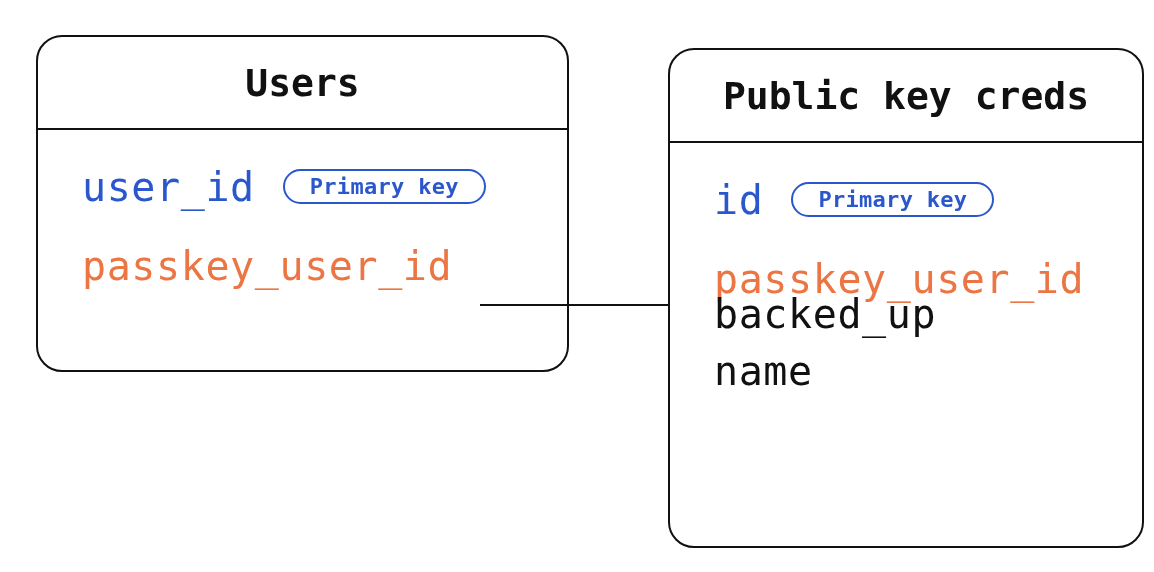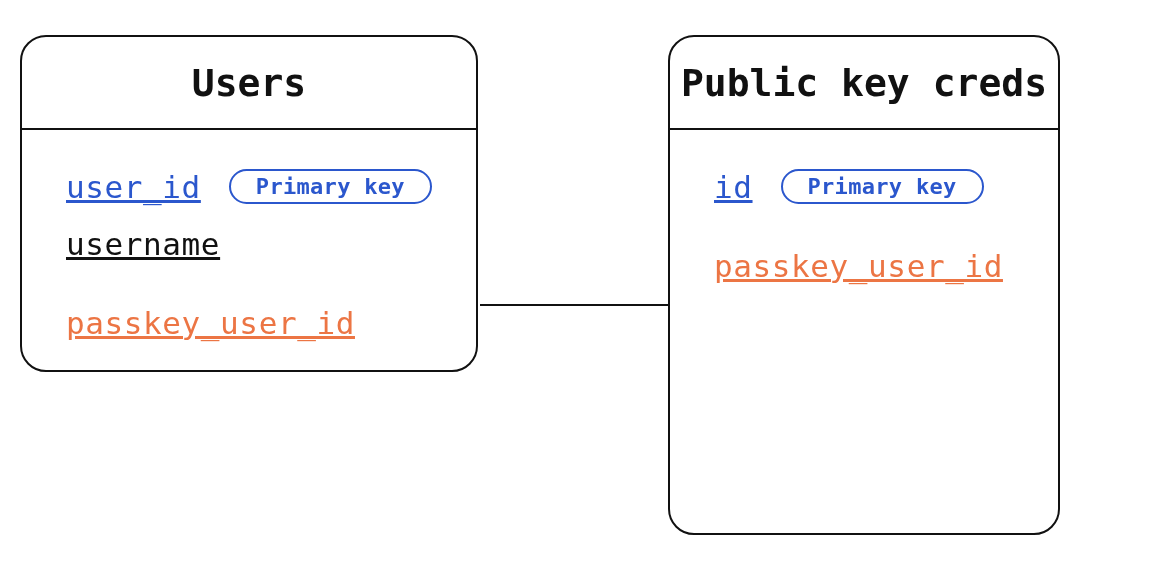--- a/index.html
+++ b/index.html
@@ -17,29 +17,29 @@
     overflow: hidden;
   }
   .table-card {
     position: absolute;
     box-sizing: border-box;
     border: 2px solid var(--ink, #111111);
     border-radius: 26px;
     background: #ffffff;
   }
   .table-card.users {
-    left: 20px;
+    left: 36px;
     top: 35px;
-    width: 458px;
+    width: 533px;
     height: 337px;
   }
   .table-card.creds {
     left: 668px;
-    top: 35px;
-    width: 392px;
+    top: 48px;
+    width: 476px;
     height: 500px;
     text-align: center;
   }
   .table-header {
     box-sizing: border-box;
     height: 93px;
     border-bottom: 2px solid var(--ink, #111111);
     display: flex;
     align-items: center;
     justify-content: center;
@@ -53,23 +53,22 @@
   .table-body {
     padding: 28px 20px 0 44px;
   }
   .field-row {
     height: 57px;
     display: flex;
     align-items: center;
     white-space: nowrap;
   }
   .field-name {
-    font-size: 31px;
+    font-size: 40px;
     letter-spacing: 0.6px;
-    text-decoration: underline;
   }
   .pk { color: var(--blue, #2b57cd); }
   .fk { color: var(--orange, #ec7544); margin-top: 44px; }
   .badge {
     margin-left: 28px;
     box-sizing: border-box;
     height: 35px;
     display: inline-flex;
     align-items: center;
     padding: 12px 25px;
@@ -97,38 +96,41 @@
   <div class="table-card users">
     <div class="table-header">
       <span class="table-title">Users</span>
     </div>
     <div class="table-body">
       <div class="field-row">
         <span class="field-name pk">user_id</span>
         <span class="badge">Primary key</span>
       </div>
       <div class="field-row">
-        <span class="field-name">username</span>
-      </div>
-      <div class="field-row">
         <span class="field-name fk">passkey_user_id</span>
       </div>
     </div>
   </div>
 
   <div class="connector"></div>
 
   <div class="table-card creds">
     <div class="table-header">
       <span class="table-title">Public key creds</span>
     </div>
     <div class="table-body">
       <div class="field-row">
         <span class="field-name pk">id</span>
         <span class="badge">Primary key</span>
       </div>
       <div class="field-row">
         <span class="field-name fk">passkey_user_id</span>
       </div>
+      <div class="field-row">
+        <span class="field-name">backed_up</span>
+      </div>
+      <div class="field-row">
+        <span class="field-name">name</span>
+      </div>
     </div>
   </div>
 
 </div>
 
 </body></html>

